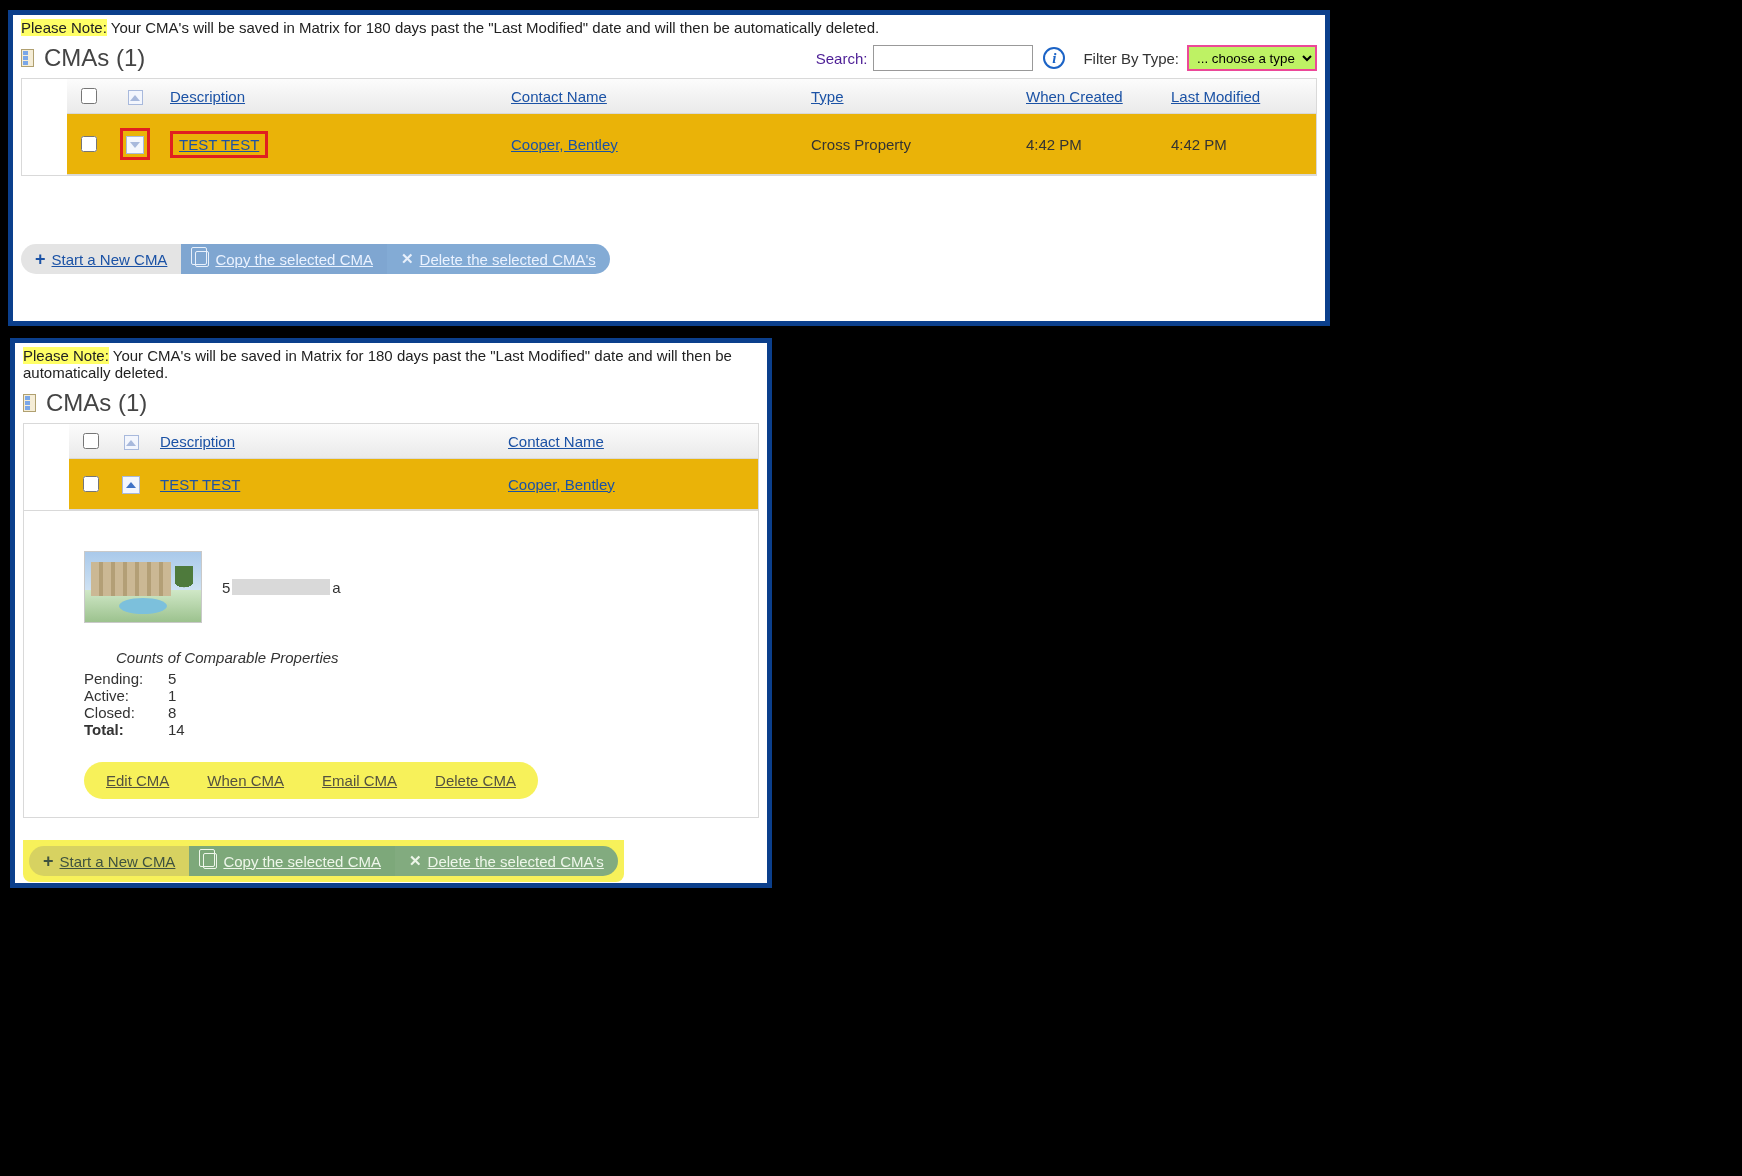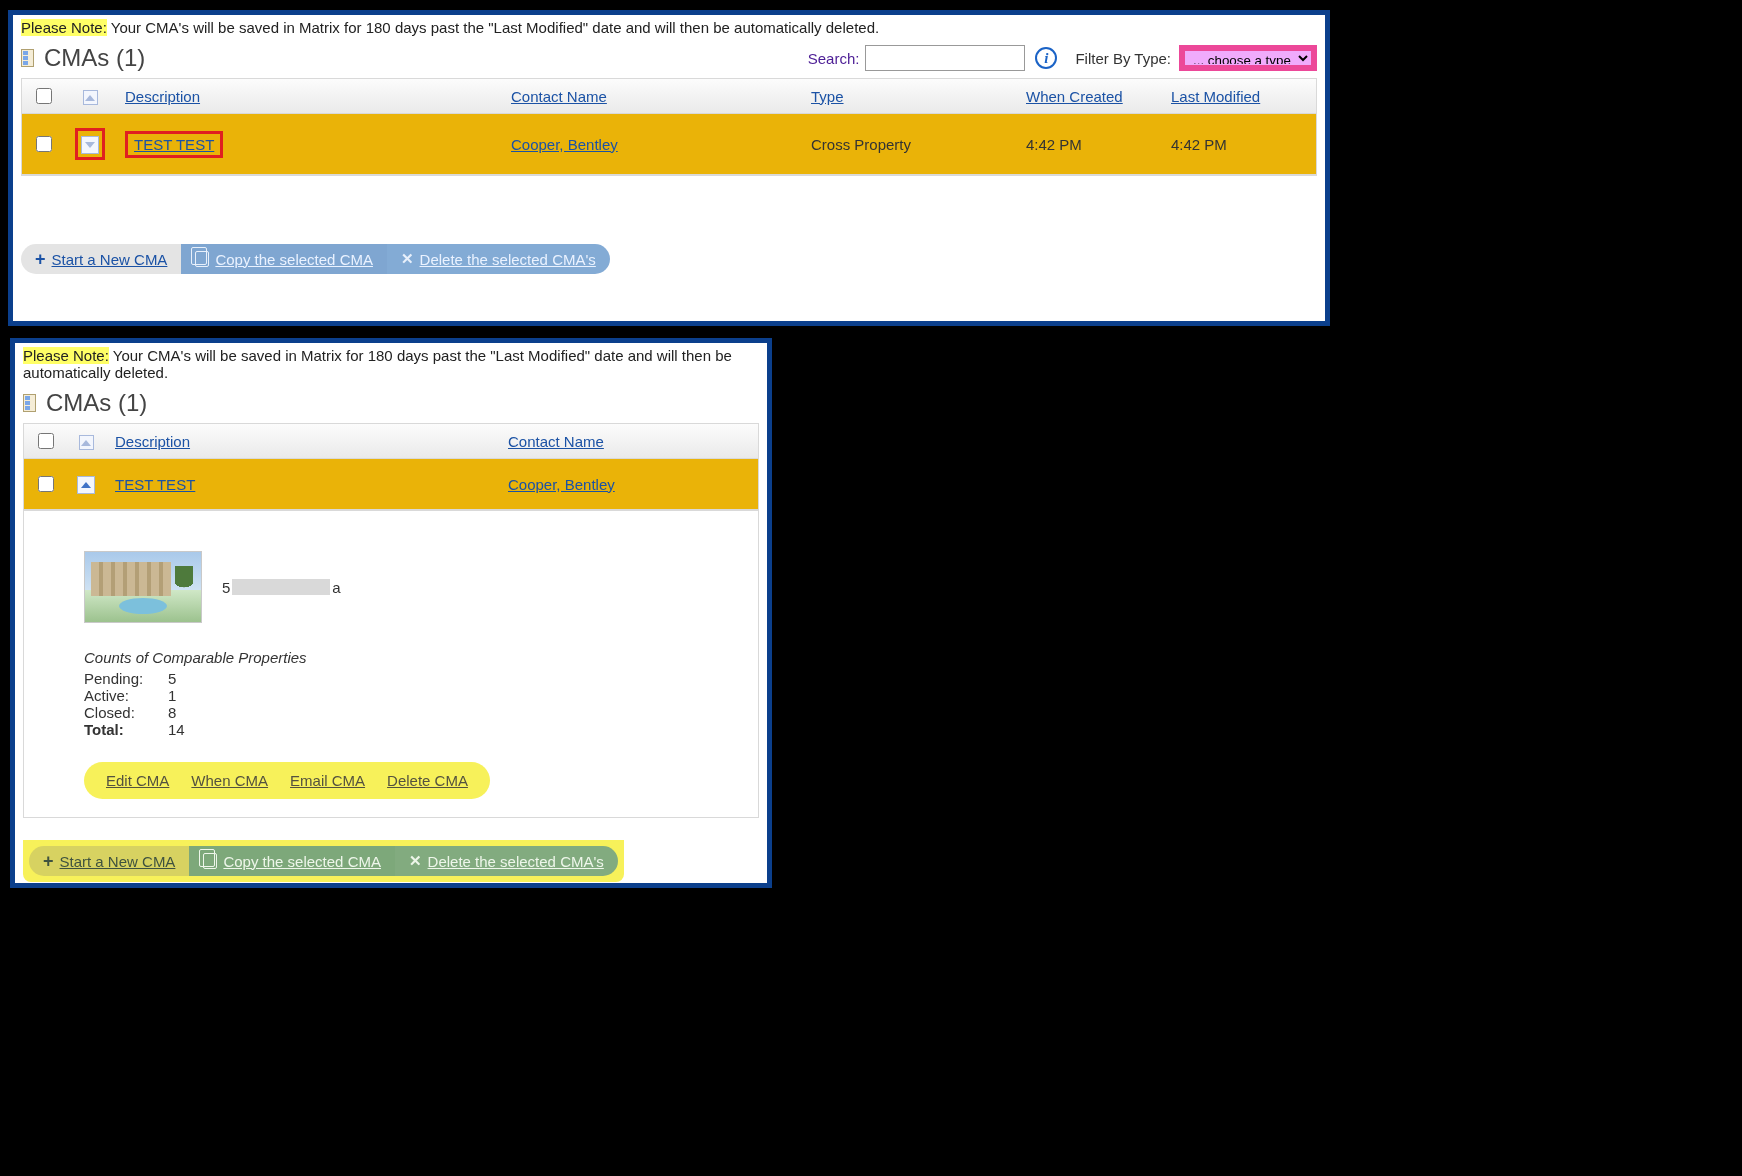--- a/index.html
+++ b/index.html
@@ -13,23 +13,23 @@
   .heading-row{display:flex;align-items:center;padding:0 8px 6px 8px;}
   .list-icon{width:13px;height:18px;position:relative;margin-right:10px;flex:0 0 auto;}
   .list-icon::before{content:"";position:absolute;inset:0;border:1px solid #b0a070;background:#f5edd7;}
   .list-icon::after{content:"";position:absolute;left:2px;top:2px;width:5px;height:4px;background:#7aa7e8;box-shadow:0 5px 0 #7aa7e8,0 10px 0 #7aa7e8;}
   .h1{font-size:24px;color:#444;}
   .spacer{flex:1 1 auto;}
   .search-label{color:#4c1d95;margin-right:6px;}
   .search-box{width:160px;height:26px;border:1px solid #999;padding:1px 4px;}
   .info-icon{display:inline-flex;width:22px;height:22px;border:2px solid #1b63c6;border-radius:50%;align-items:center;justify-content:center;color:#1b63c6;font-family:Georgia,serif;font-style:italic;font-weight:bold;margin:0 18px 0 10px;cursor:pointer;}
   .filter-label{margin-right:8px;}
-  .type-select{height:26px;border:6px solid #ec4899;background:#f0abfc;padding:1px 4px;}
+  .type-select{height:26px;border:2px solid #ec4899;background:#bef264;padding:1px 4px;}
   
-  .tbl{width:calc(100% - 16px);margin:0 8px;border:1px solid #d9d9d9;border-collapse:separate;border-spacing:0;}
+  .tbl{width:calc(100% - 16px);margin:0 8px;border:1px solid #d9d9d9;border-collapse:separate;border-spacing:0;padding-left:45px;}
   .tbl thead td{background:linear-gradient(#fcfcfc,#eaeaea);border-bottom:1px solid #d9d9d9;padding:6px 10px;vertical-align:middle;}
   .tbl tbody td{padding:14px 10px;border-bottom:1px solid #d9d9d9;vertical-align:middle;background:#eab308;}
   .chk{width:16px;height:16px;}
   .cbcell{width:36px;text-align:center;}
   .sortcell{width:28px;text-align:center;}
   .sort-btn{width:15px;height:15px;border:1px solid #a8b9dc;background:#f3f6fd;display:inline-flex;align-items:center;justify-content:center;cursor:pointer;}
   .tri-up,.tri-down{width:0;height:0;border-left:5px solid transparent;border-right:5px solid transparent;}
   .tri-up{border-bottom:6px solid #a8b9dc;}
   .tri-down{border-top:6px solid #a8b9dc;}
   .tri-up.on{border-bottom-color:#3f72c6;}
@@ -56,26 +56,26 @@
   
   .details{border:1px solid #d9d9d9;border-top:none;margin:0 8px;padding:10px 10px 18px 60px;background:#fff;}
   .prop-block{display:flex;align-items:center;gap:20px;margin:30px 0 26px 0;}
   .thumb{width:118px;height:72px;position:relative;overflow:hidden;border:1px solid #c9c9c9;}
   .thumb .sky{position:absolute;inset:0;background:linear-gradient(#a9c9ea 0%, #cfe2f3 55%, #cfe7c6 55%, #9cc28e 100%);}
   .thumb .bld{position:absolute;left:6px;top:10px;width:80px;height:34px;background:repeating-linear-gradient(90deg,#cbb894 0 8px,#b39f76 8px 12px);}
   .thumb .tree{position:absolute;right:8px;top:14px;width:18px;height:28px;background:radial-gradient(circle at 50% 30%, #4e7a3c 60%, transparent 61%);}
   .thumb .pool{position:absolute;left:34px;bottom:8px;width:48px;height:16px;background:#7cc0dc;border-radius:50%;}
   .addr{display:inline-flex;align-items:center;}
   .addr-mask{display:inline-block;width:98px;height:16px;background:#d9d9d9;margin:0 2px;}
-  .counts-title{font-style:italic;color:#333;margin-bottom:4px;}
+  .counts-title{font-style:italic;color:#333;margin-bottom:4px;margin-left:32px;}
   .counts-row{display:flex;gap:10px;}
   .counts-lbl{width:74px;}
   .counts-val{width:24px;}
   .counts-row.total .counts-lbl{font-weight:bold;}
-  .action-group{margin-top:24px;background:#f7f15a;border-radius:20px;padding:10px 22px;display:flex;gap:22px;width:max-content;}
+  .action-group{margin-top:24px;background:#f7f15a;border-radius:20px;padding:10px 22px;display:flex;gap:38px;width:max-content;}
   .action-group .lnk{color:#54523f;}
   .panel-2 .hl-wrap{background:#f7f15a;border-radius:0 0 8px 8px;padding:6px 6px;margin:22px 8px 0 8px;width:max-content;}
   .panel-2 .pillbar.hl{margin:0;}
   .panel-2 .pill.a2{background:#d7d261;color:#3f523f;}
   .panel-2 .pill.a2 .lnk{color:#3f523f;}
   .panel-2 .pill.b2{background:#7da87a;color:#eef6ea;}
   .panel-2 .pill.b2 .lnk{color:#eef6ea;}
   .panel-2 .pill.c2{background:#82ab7f;color:#eef6ea;}
   .panel-2 .pill.c2 .lnk{color:#eef6ea;}
 </style>

